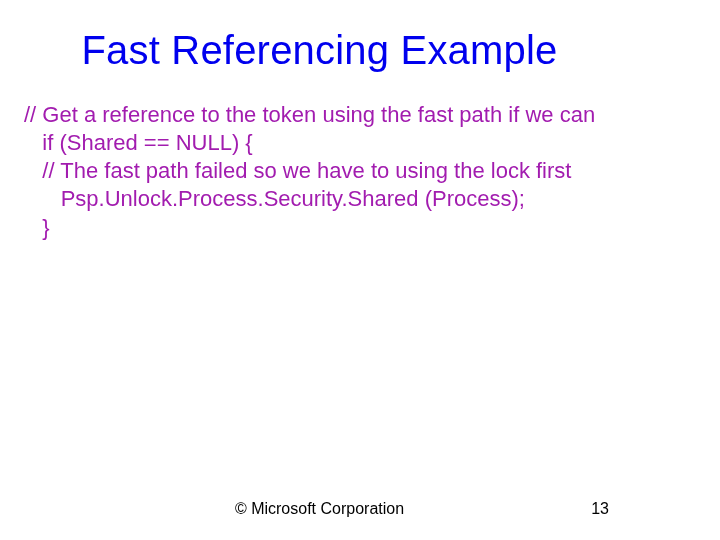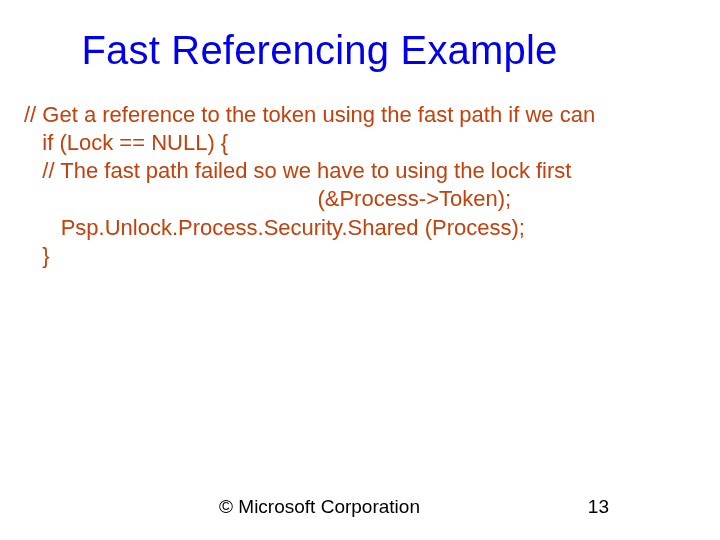--- a/index.html
+++ b/index.html
@@ -21,55 +21,54 @@
   .title {
     color: #0000ee;
     font-size: 40px;
     font-weight: 400;
     text-align: center;
     padding-top: 28px;
     padding-bottom: 10px;
     letter-spacing: 0.2px;
   }
   .body {
-    color: #c2410c;
+    color: #a21caf;
     font-size: 22px;
     line-height: 1.28;
     padding: 18px 24px 0 24px;
   }
   .line { white-space: pre; }
   .footer {
     position: absolute;
     bottom: 22px;
     left: 0;
     width: 100%;
-    font-size: 19px;
+    font-size: 16px;
     color: #000;
   }
   .copyright {
     text-align: center;
   }
   .pagenum {
     position: absolute;
     right: 30px;
     bottom: 0;
   }
 </style>
 </head>
 <body>
 
 <div class="slide">
 
   <div class="title">Fast Referencing Example</div>
 
   <div class="body">
     <div class="line">// Get a reference to the token using the fast path if we can</div>
-    <div class="line">   if (Lock == NULL) {</div>
+    <div class="line">   if (Shared == NULL) {</div>
     <div class="line">   // The fast path failed so we have to using the lock first</div>
-    <div class="line">                                                (&amp;Process-&gt;Token);</div>
     <div class="line">      Psp.Unlock.Process.Security.Shared (Process);</div>
     <div class="line">   }</div>
   </div>
 
   <div class="footer">
     <div class="copyright">© Microsoft Corporation</div>
     <div class="pagenum">13</div>
   </div>
 
 </div>

